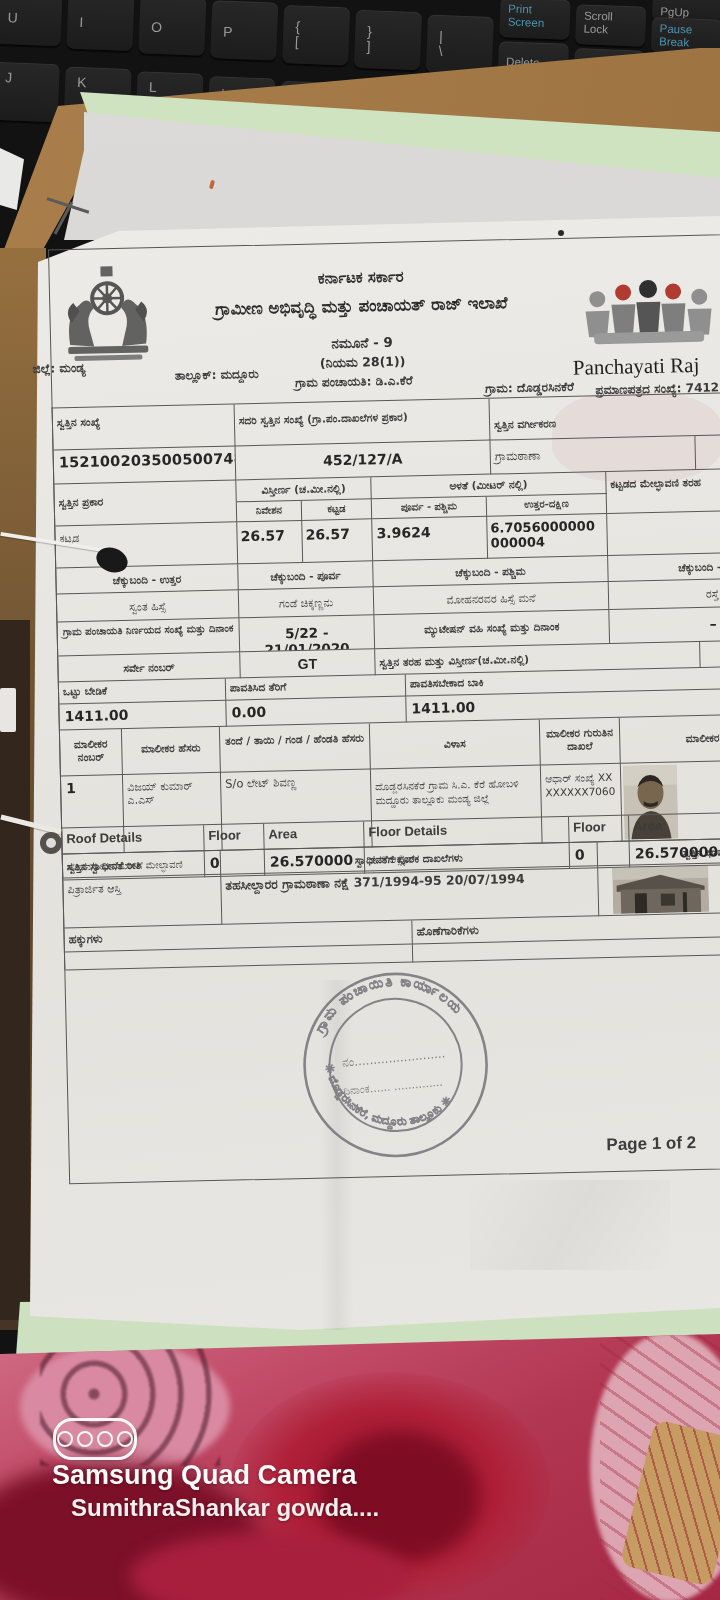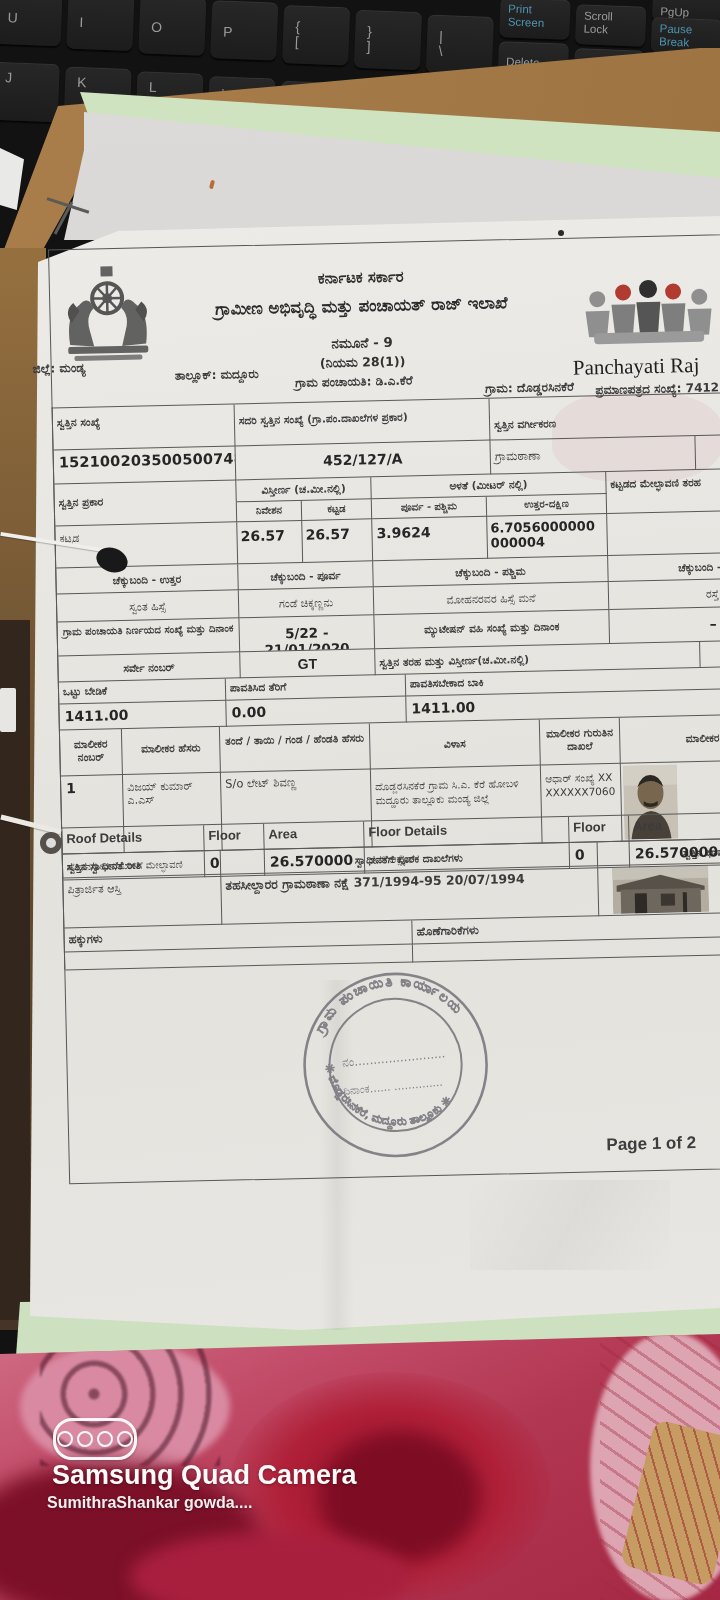--- a/index.html
+++ b/index.html
@@ -312,13 +312,13 @@
   <div class="blob" style="left:130px;top:200px;width:280px;height:90px;background:#a81f3e;filter:blur(8px)"></div>
 </div>
 
 <div id="wm-icon">
   <div class="cam"></div>
   <div class="cam"></div>
   <div class="cam"></div>
   <div class="cam"></div>
 </div>
 <div class="wm-t" style="left:52px;top:1460px;font-size:27px">Samsung Quad Camera</div>
-<div class="wm-t" style="left:47px;top:1494px;font-size:16px;color:#f1efee">SumithraShankar gowda....</div>
+<div class="wm-t" style="left:71px;top:1494px;font-size:24px;color:#f1efee">SumithraShankar gowda....</div>
 
 </body></html>

